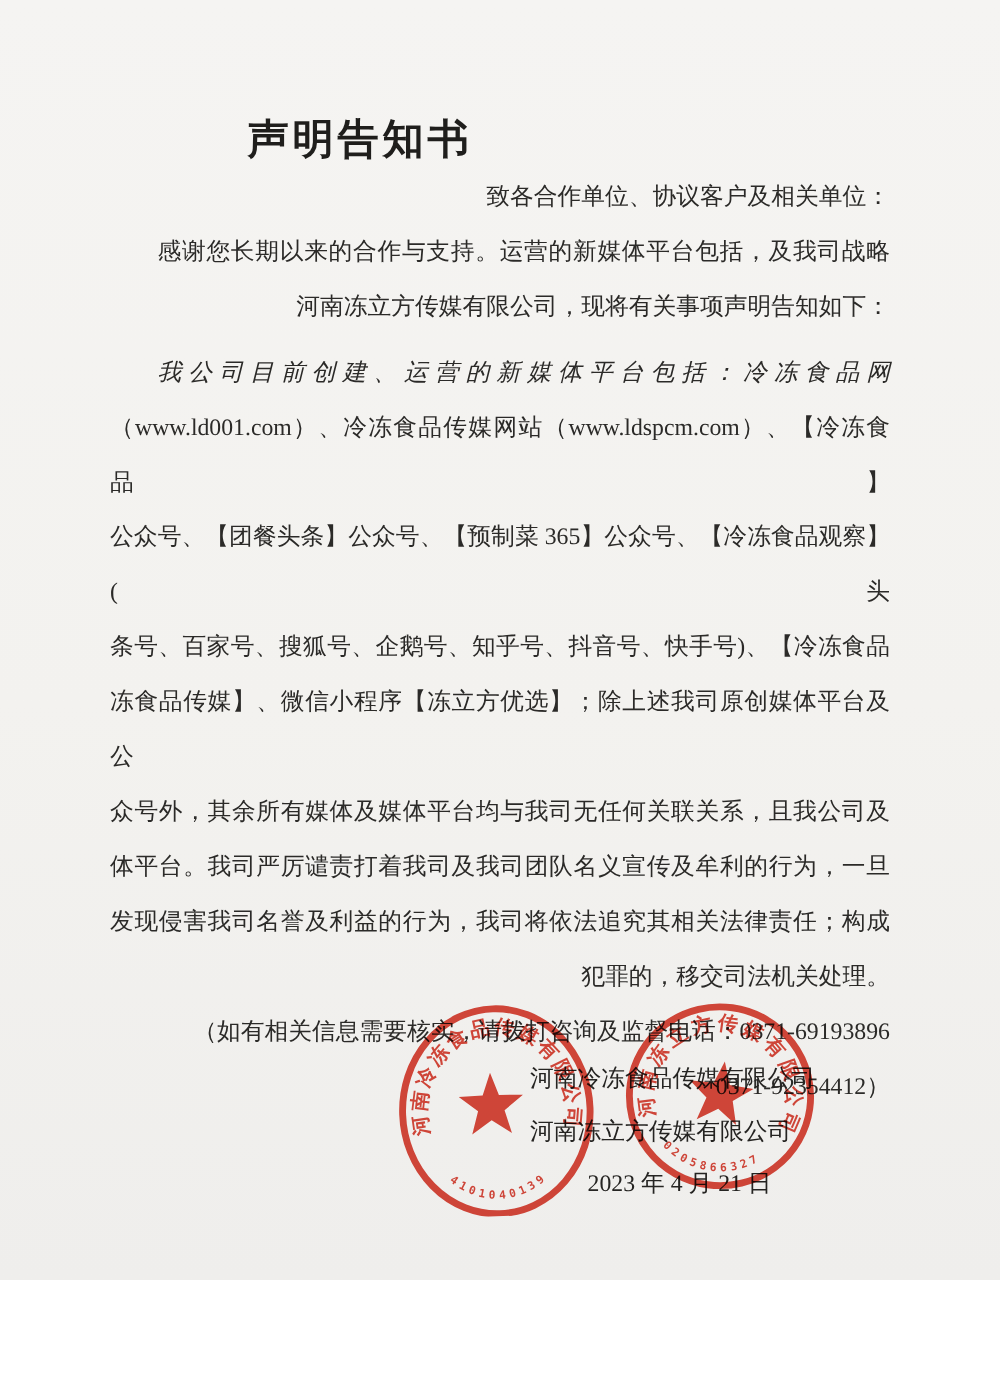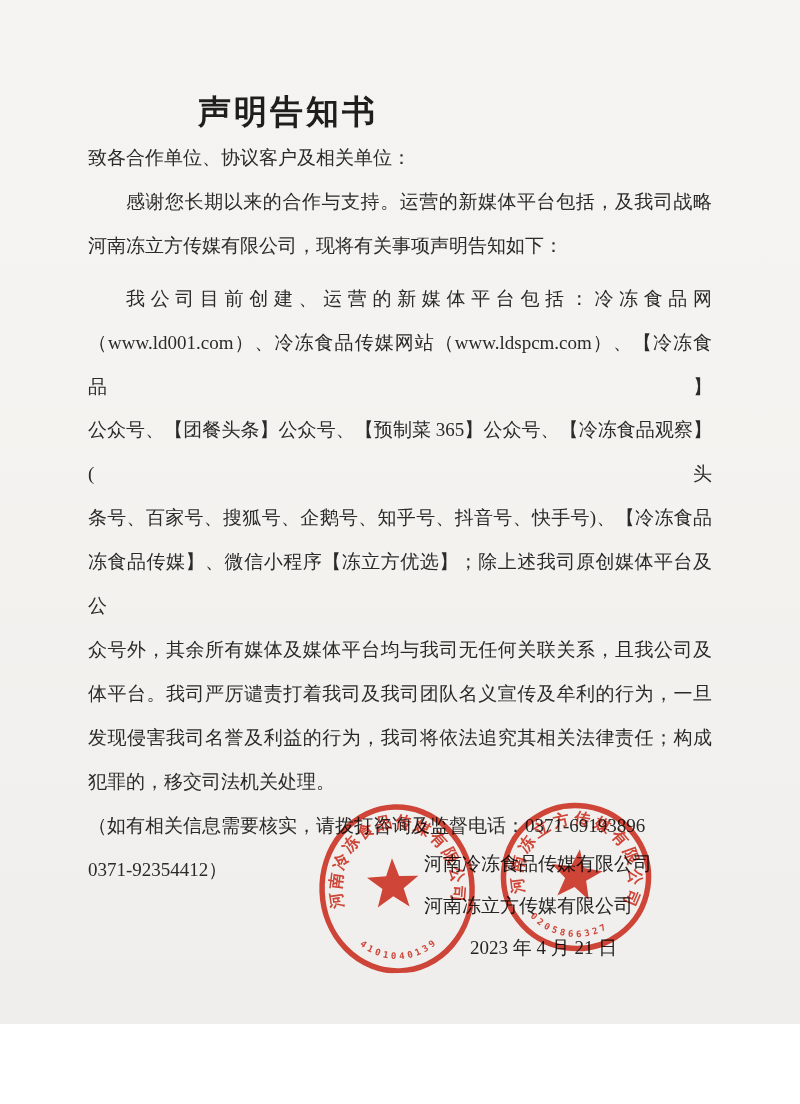--- a/index.html
+++ b/index.html
@@ -17,24 +17,24 @@
   .doc-title{
     font-size:33px;font-weight:bold;color:#1f1e1c;
     text-align:center;letter-spacing:3px;
     position:relative;left:-24px;
     margin:0 0 0 0;line-height:44px;
   }
   .body-block{
     position:absolute;left:88px;top:136px;width:624px;
     font-size:19px;line-height:43.9px;
   }
-  .ln{white-space:nowrap;text-align:left;}
+  .ln{white-space:nowrap;text-align:right;}
   .jl{white-space:normal;text-align:justify;text-align-last:justify;}
   .indent{text-indent:2em;}
-  .pgap{margin-top:9px;}
+  .pgap{margin-top:9px;font-style:italic;}
   .sig{
     position:absolute;font-size:19px;line-height:28px;white-space:nowrap;
     color:#252422;
   }
   .sig-c1{left:424px;top:850px;}
   .sig-c2{left:424px;top:892px;}
   .sig-date{left:470px;top:934px;}
   .seal{
     position:absolute;
     mix-blend-mode:multiply;

